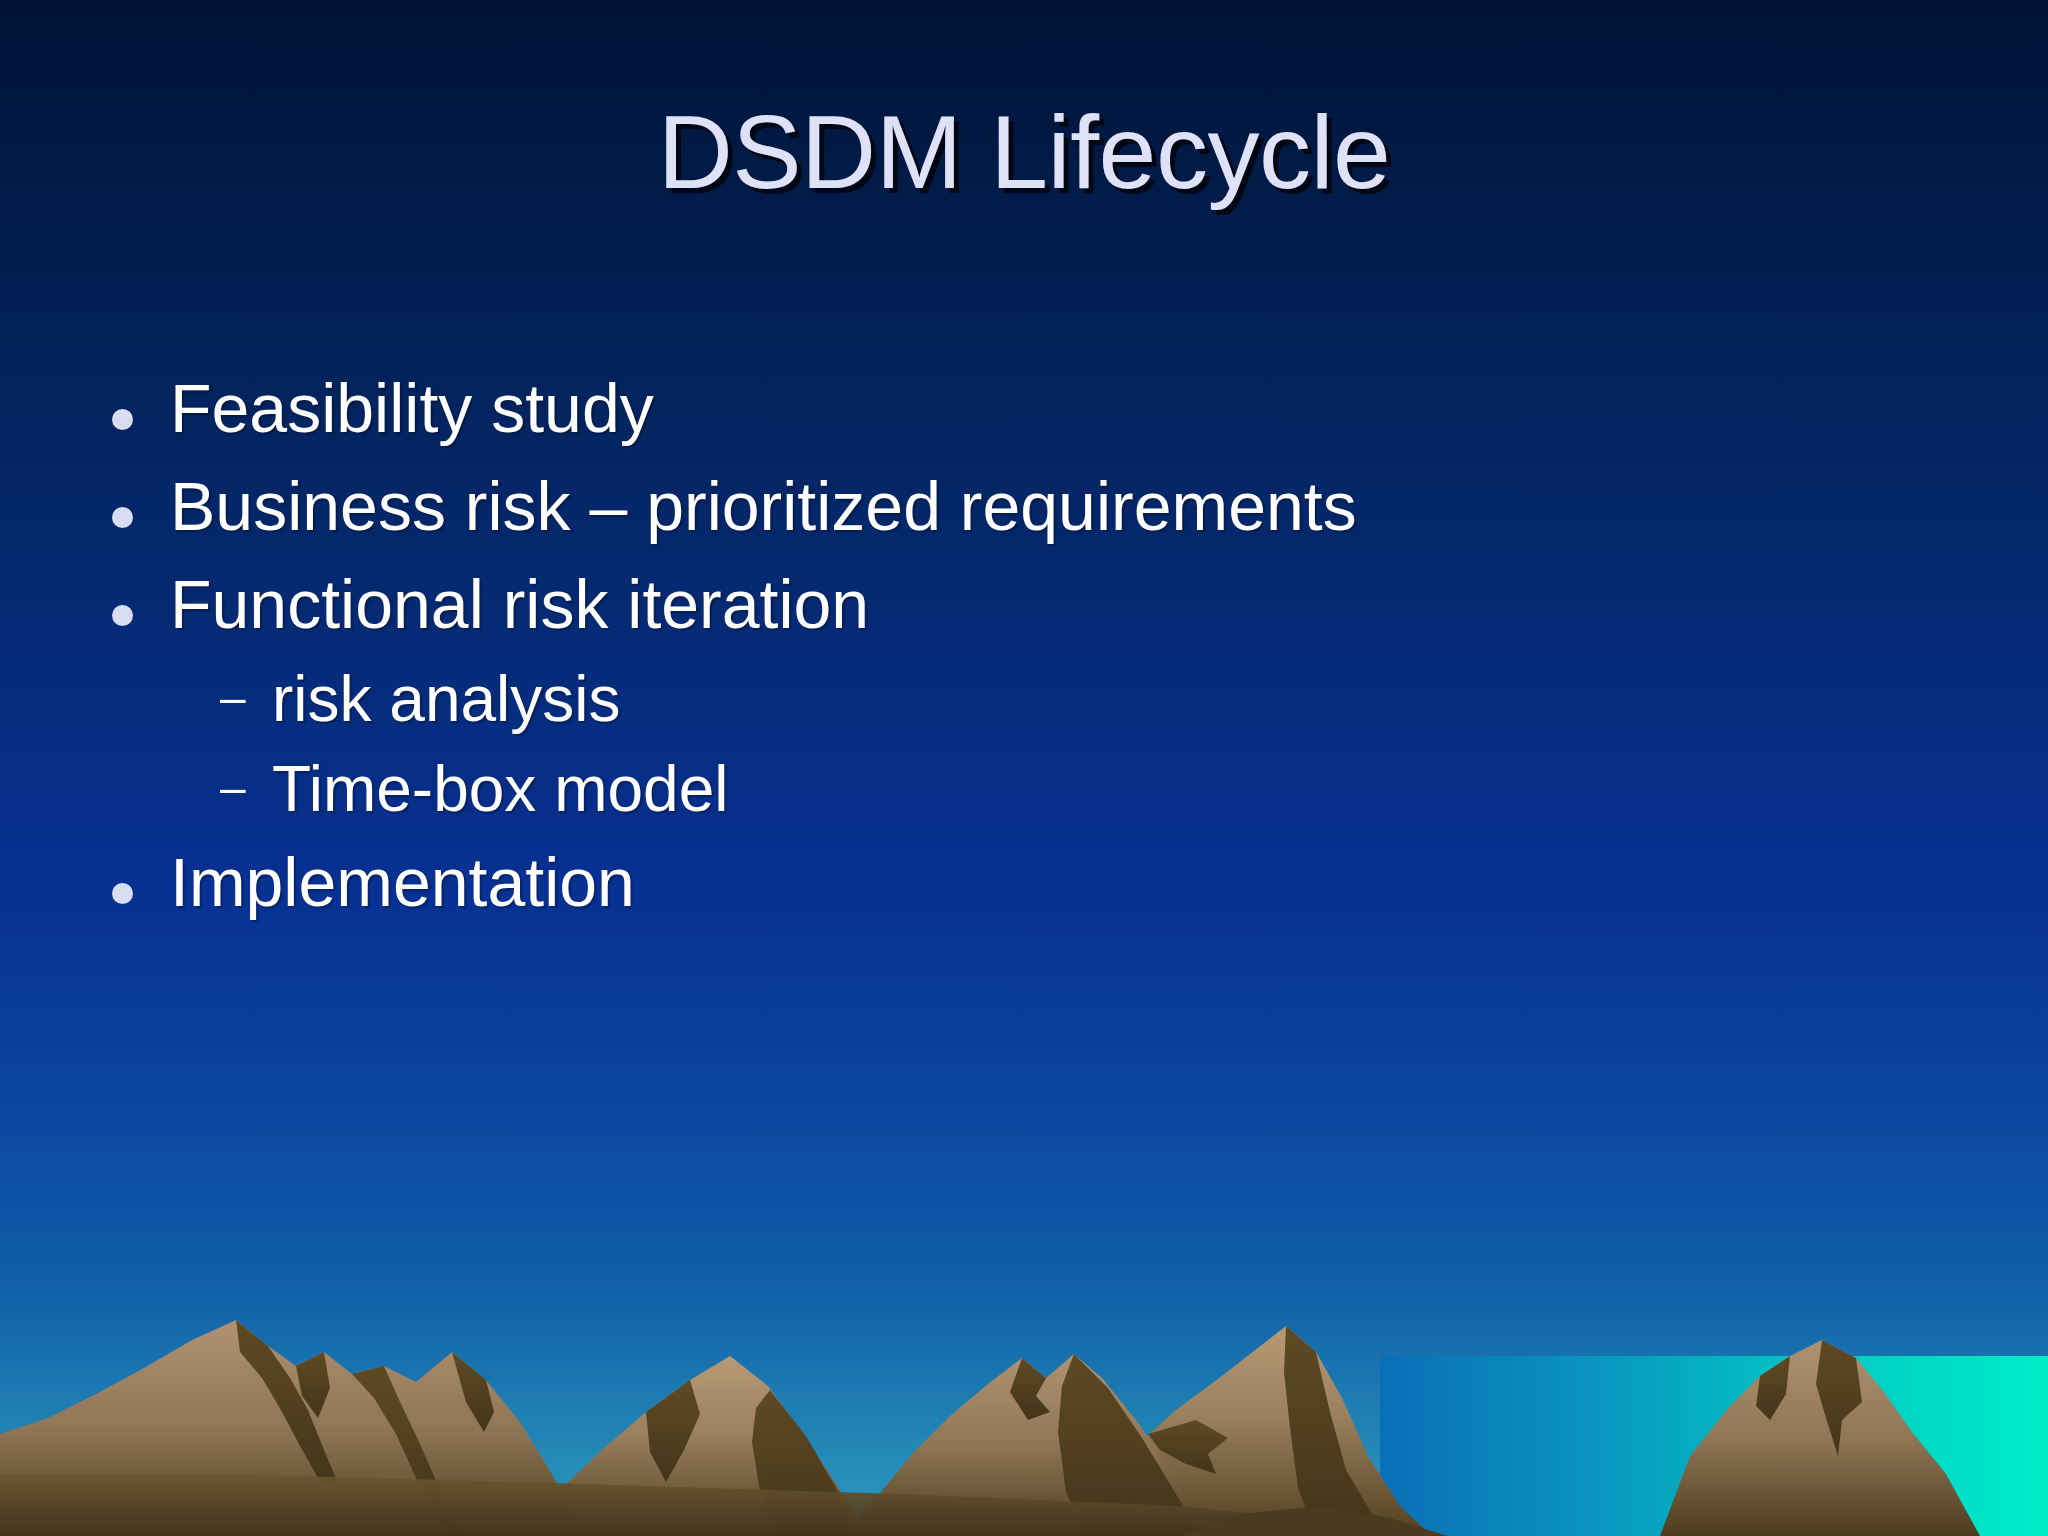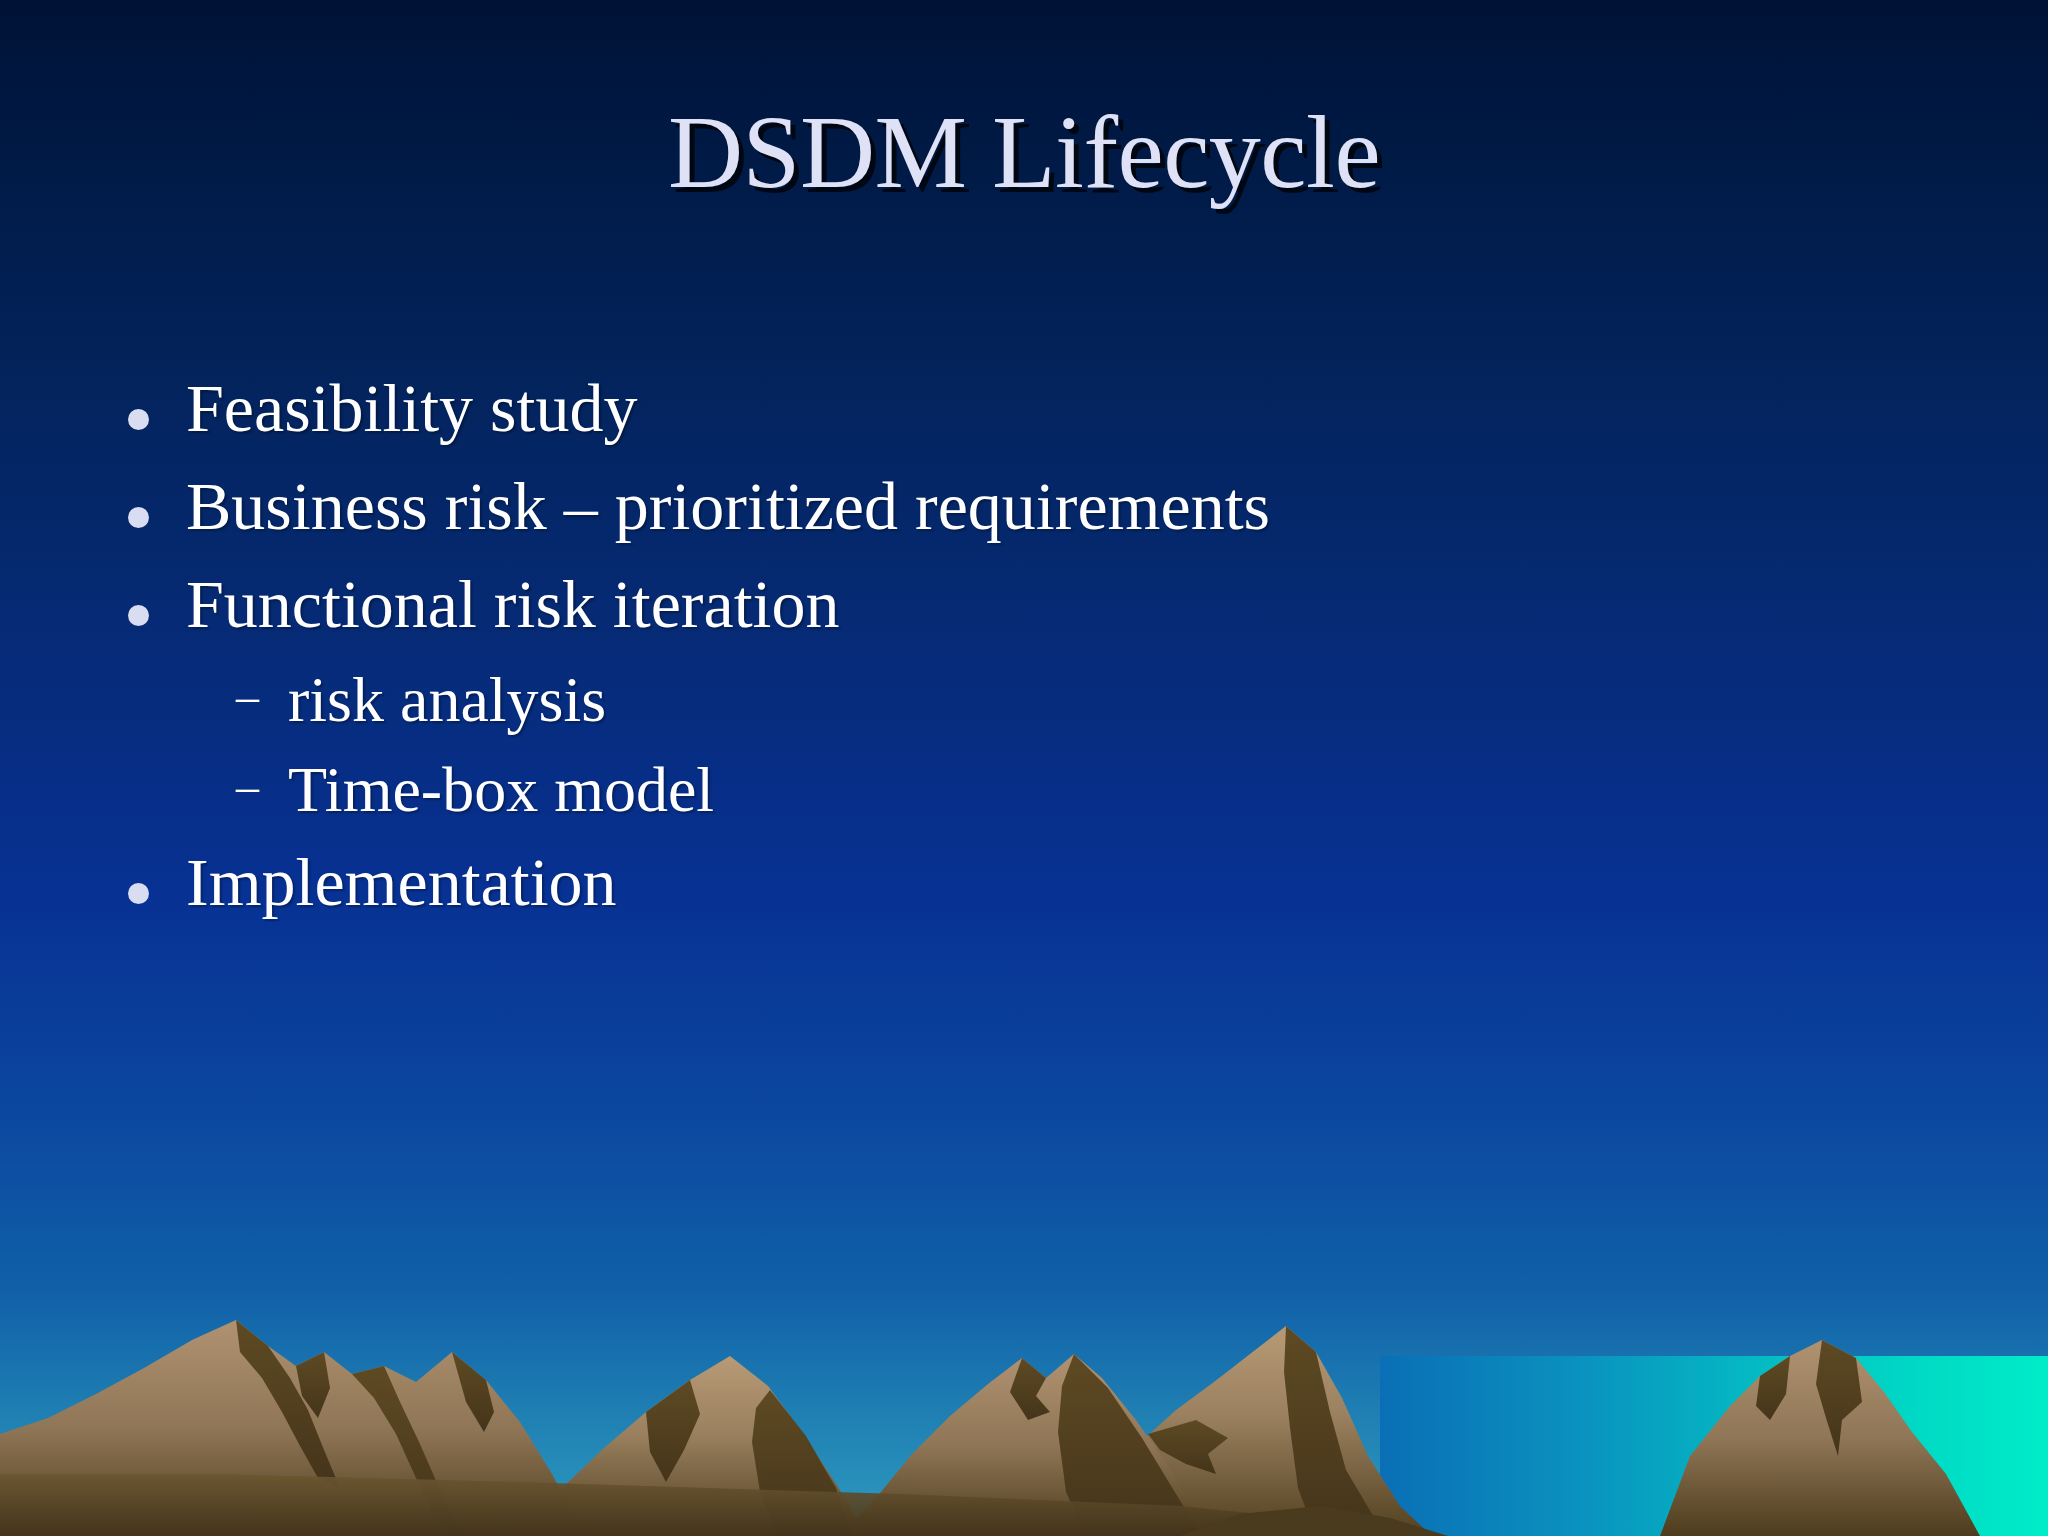--- a/index.html
+++ b/index.html
@@ -6,21 +6,21 @@
   html, body {
     margin: 0;
     padding: 0;
     background: #000;
   }
   #slide {
     position: relative;
     width: 2048px;
     height: 1536px;
     overflow: hidden;
-    font-family: Liberation Serif, serif;
+    font-family: Liberation Sans, sans-serif;
     background: linear-gradient(to bottom,
         #001236 0%,
         #001a45 10%,
         #03245e 26%,
         #062a74 40%,
         #073193 58%,
         #0b469f 72%,
         #1060a8 84%,
         #2183b4 93%,
         #2e9bc0 100%);
@@ -50,21 +50,21 @@
     line-height: 1.08;
     letter-spacing: -0.5px;
     color: #dfe2f6;
     text-shadow: 5px 5px 0 rgba(0,0,0,0.72);
     white-space: nowrap;
   }
 
   
   #body-block {
     position: absolute;
-    left: 128px;
+    left: 112px;
     top: 372px;
     width: 1850px;
   }
   .bullet-row {
     display: flex;
     align-items: flex-start;
     margin-bottom: 26px;
   }
   .bullet-row.level-1 {
     padding-left: 0;

